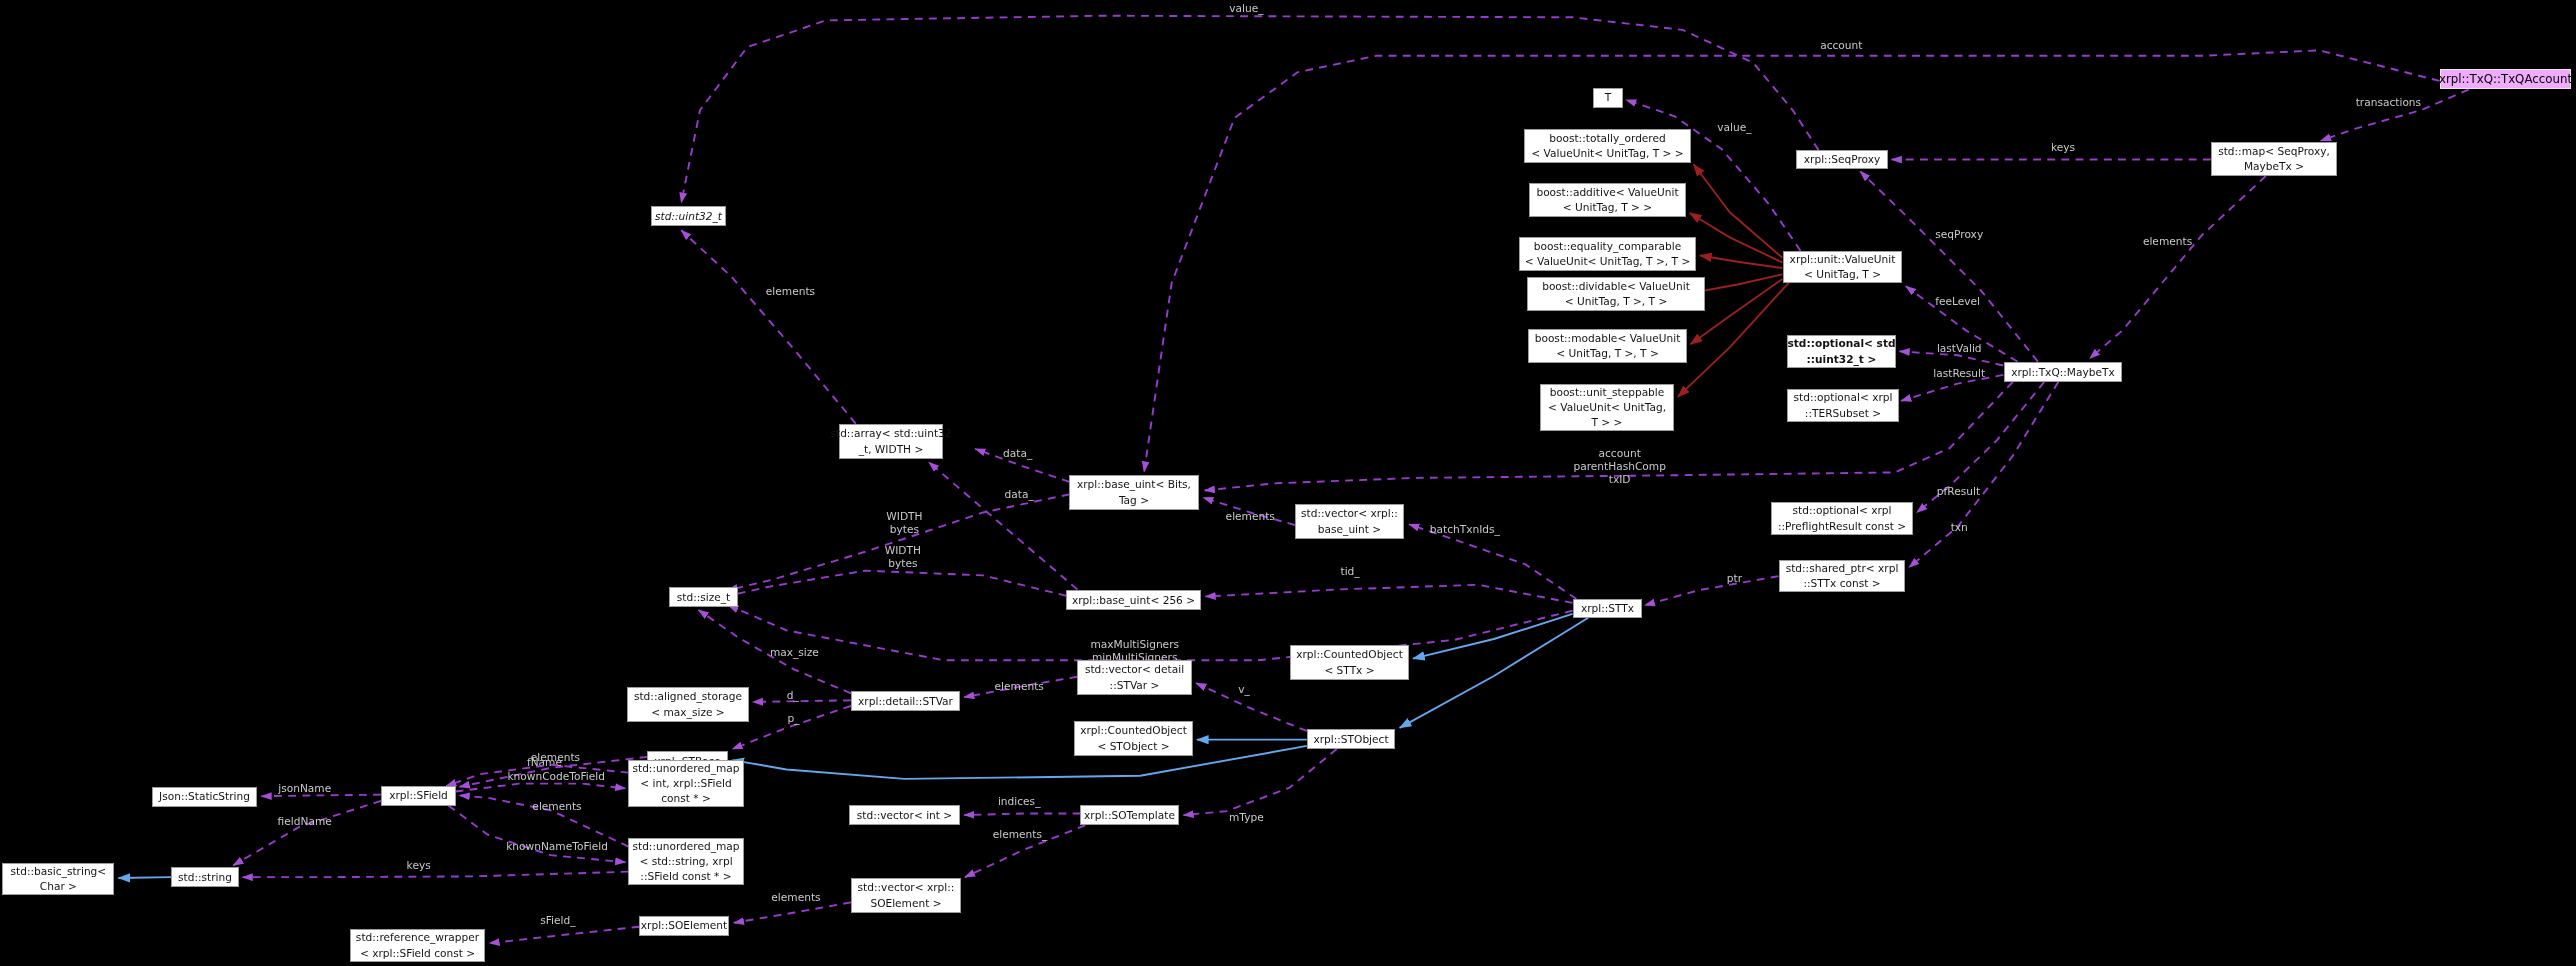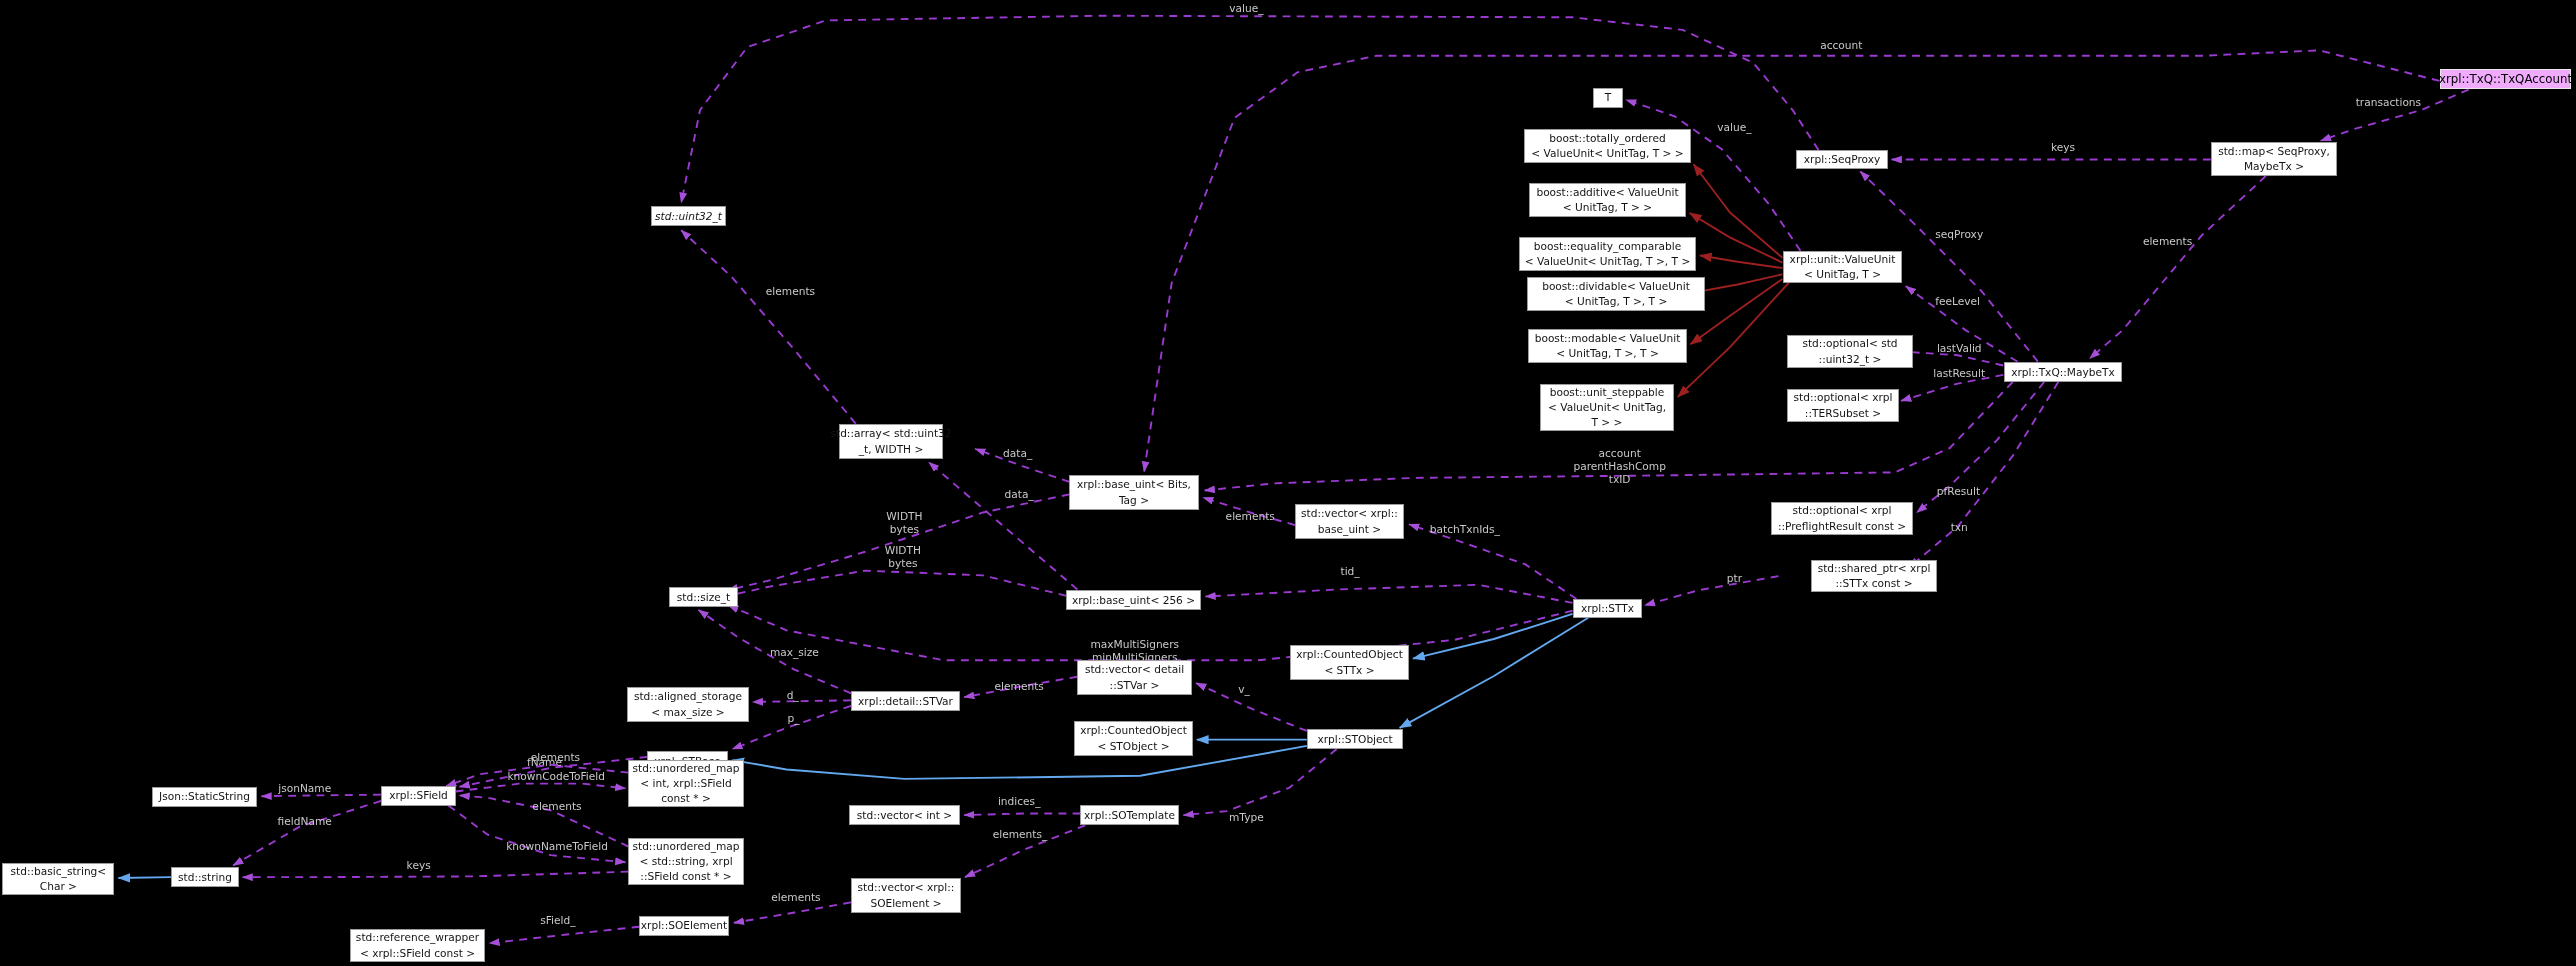--- a/index.html
+++ b/index.html
@@ -182,21 +182,21 @@
       <div>&lt; UnitTag, T &gt;</div>
     </div>
     <div class="node" style="left: 1527px; top: 277px; width: 178px; min-height: 34px;">
       <div>boost::dividable&lt; ValueUnit</div>
       <div>&lt; UnitTag, T &gt;, T &gt;</div>
     </div>
     <div class="node" style="left: 1528px; top: 329px; width: 159px; min-height: 34px;">
       <div>boost::modable&lt; ValueUnit</div>
       <div>&lt; UnitTag, T &gt;, T &gt;</div>
     </div>
-    <div class="node" style="left: 1787px; top: 335px; width: 126px; min-height: 33px;">
+    <div class="node" style="left: 1787px; top: 335px; width: 109px; min-height: 33px; font-weight: bold;">
       <div>std::optional&lt; std</div>
       <div>::uint32_t &gt;</div>
     </div>
     <div class="node" style="left: 1540px; top: 384px; width: 134px; min-height: 46px;">
       <div>boost::unit_steppable</div>
       <div>&lt; ValueUnit&lt; UnitTag,</div>
       <div>T &gt; &gt;</div>
     </div>
     <div class="node" style="left: 1787px; top: 389px; width: 112px; min-height: 33px;">
       <div>std::optional&lt; xrpl</div>
@@ -214,21 +214,21 @@
       <div>Tag &gt;</div>
     </div>
     <div class="node" style="left: 1771px; top: 502px; width: 142px; min-height: 33px;">
       <div>std::optional&lt; xrpl</div>
       <div>::PreflightResult const &gt;</div>
     </div>
     <div class="node" style="left: 1295px; top: 504px; width: 109px; min-height: 35px;">
       <div>std::vector&lt; xrpl::</div>
       <div>base_uint &gt;</div>
     </div>
-    <div class="node" style="left: 1779px; top: 560px; width: 126px; min-height: 32px; margin-left: 32px;">
+    <div class="node" style="left: 1779px; top: 560px; width: 126px; min-height: 32px;">
       <div>std::shared_ptr&lt; xrpl</div>
       <div>::STTx const &gt;</div>
     </div>
     <div class="node" style="left: 654px; top: 587px; width: 69px; min-height: 20.4px; margin-left: 15px;">
       <div>std::size_t</div>
     </div>
     <div class="node" style="left: 1066px; top: 590px; width: 135px; min-height: 20.4px;">
       <div>xrpl::base_uint&lt; 256 &gt;</div>
     </div>
     <div class="node" style="left: 1573px; top: 599px; width: 69px; min-height: 19px;">
@@ -246,21 +246,21 @@
       <div>std::aligned_storage</div>
       <div>&lt; max_size &gt;</div>
     </div>
     <div class="node" style="left: 851px; top: 691px; width: 109px; min-height: 20.4px;">
       <div>xrpl::detail::STVar</div>
     </div>
     <div class="node" style="left: 1074px; top: 721px; width: 119px; min-height: 35px;">
       <div>xrpl::CountedObject</div>
       <div>&lt; STObject &gt;</div>
     </div>
-    <div class="node" style="left: 1307px; top: 729px; width: 96px; min-height: 20.4px;">
+    <div class="node" style="left: 1307px; top: 729px; width: 88px; min-height: 20.4px;">
       <div>xrpl::STObject</div>
     </div>
     <div class="node" style="left: 647px; top: 751px; width: 81px; min-height: 20.4px;">
       <div>xrpl::STBase</div>
     </div>
     <div class="node" style="left: 628px; top: 760px; width: 116px; min-height: 46px;">
       <div>std::unordered_map</div>
       <div>&lt; int, xrpl::SField</div>
       <div>const * &gt;</div>
     </div>

